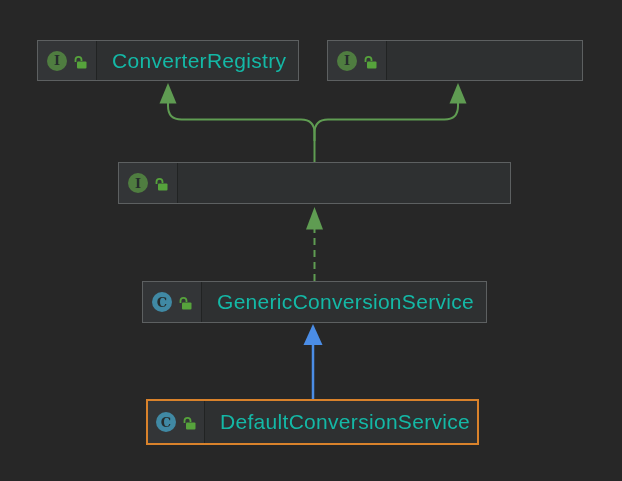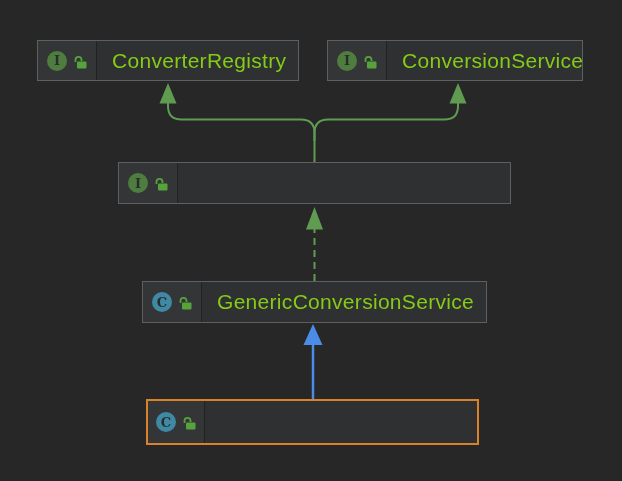--- a/index.html
+++ b/index.html
@@ -50,21 +50,21 @@
     background: #212323;
   }
   .label {
     flex: 1;
     display: flex;
     align-items: center;
     padding-left: 15px;
     font-size: 21px;
     font-weight: 400;
     letter-spacing: 0.3px;
-    color: #84cc16;
+    color: #14b8a6;
     white-space: nowrap;
     overflow: hidden;
   }
   .circle-icon {
     width: 20px;
     height: 20px;
     border-radius: 50%;
     display: flex;
     align-items: center;
     justify-content: center;
@@ -118,21 +118,20 @@
 
   <div class="node" id="n-conversion-service">
     <div class="icon-cell">
       <span class="circle-icon iface">I</span>
       <svg class="lock" viewBox="0 0 14 14">
         <path d="M2.5,7 V4.8 a3,3 0 0 1 6,0 V6" fill="none" stroke-width="1.8" stroke="#56a33c"></path>
         <rect x="4" y="6.5" width="9.5" height="7" rx="1" fill="#56a33c"></rect>
       </svg>
     </div>
     <div class="vsep"></div>
-    <div class="label">ConversionService</div>
   </div>
 
   <div class="node" id="n-configurable-conversion-service">
     <div class="icon-cell">
       <span class="circle-icon iface">I</span>
       <svg class="lock" viewBox="0 0 14 14">
         <path d="M2.5,7 V4.8 a3,3 0 0 1 6,0 V6" fill="none" stroke-width="1.8" stroke="#56a33c"></path>
         <rect x="4" y="6.5" width="9.5" height="7" rx="1" fill="#56a33c"></rect>
       </svg>
     </div>
@@ -153,15 +152,16 @@
 
   <div class="node selected" id="n-default-conversion-service">
     <div class="icon-cell">
       <span class="circle-icon cls">C</span>
       <svg class="lock" viewBox="0 0 14 14">
         <path d="M2.5,7 V4.8 a3,3 0 0 1 6,0 V6" fill="none" stroke-width="1.8" stroke="#56a33c"></path>
         <rect x="4" y="6.5" width="9.5" height="7" rx="1" fill="#56a33c"></rect>
       </svg>
     </div>
     <div class="vsep"></div>
+    <div class="label">DefaultConversionService</div>
   </div>
 
 </div>
 
 </body></html>

